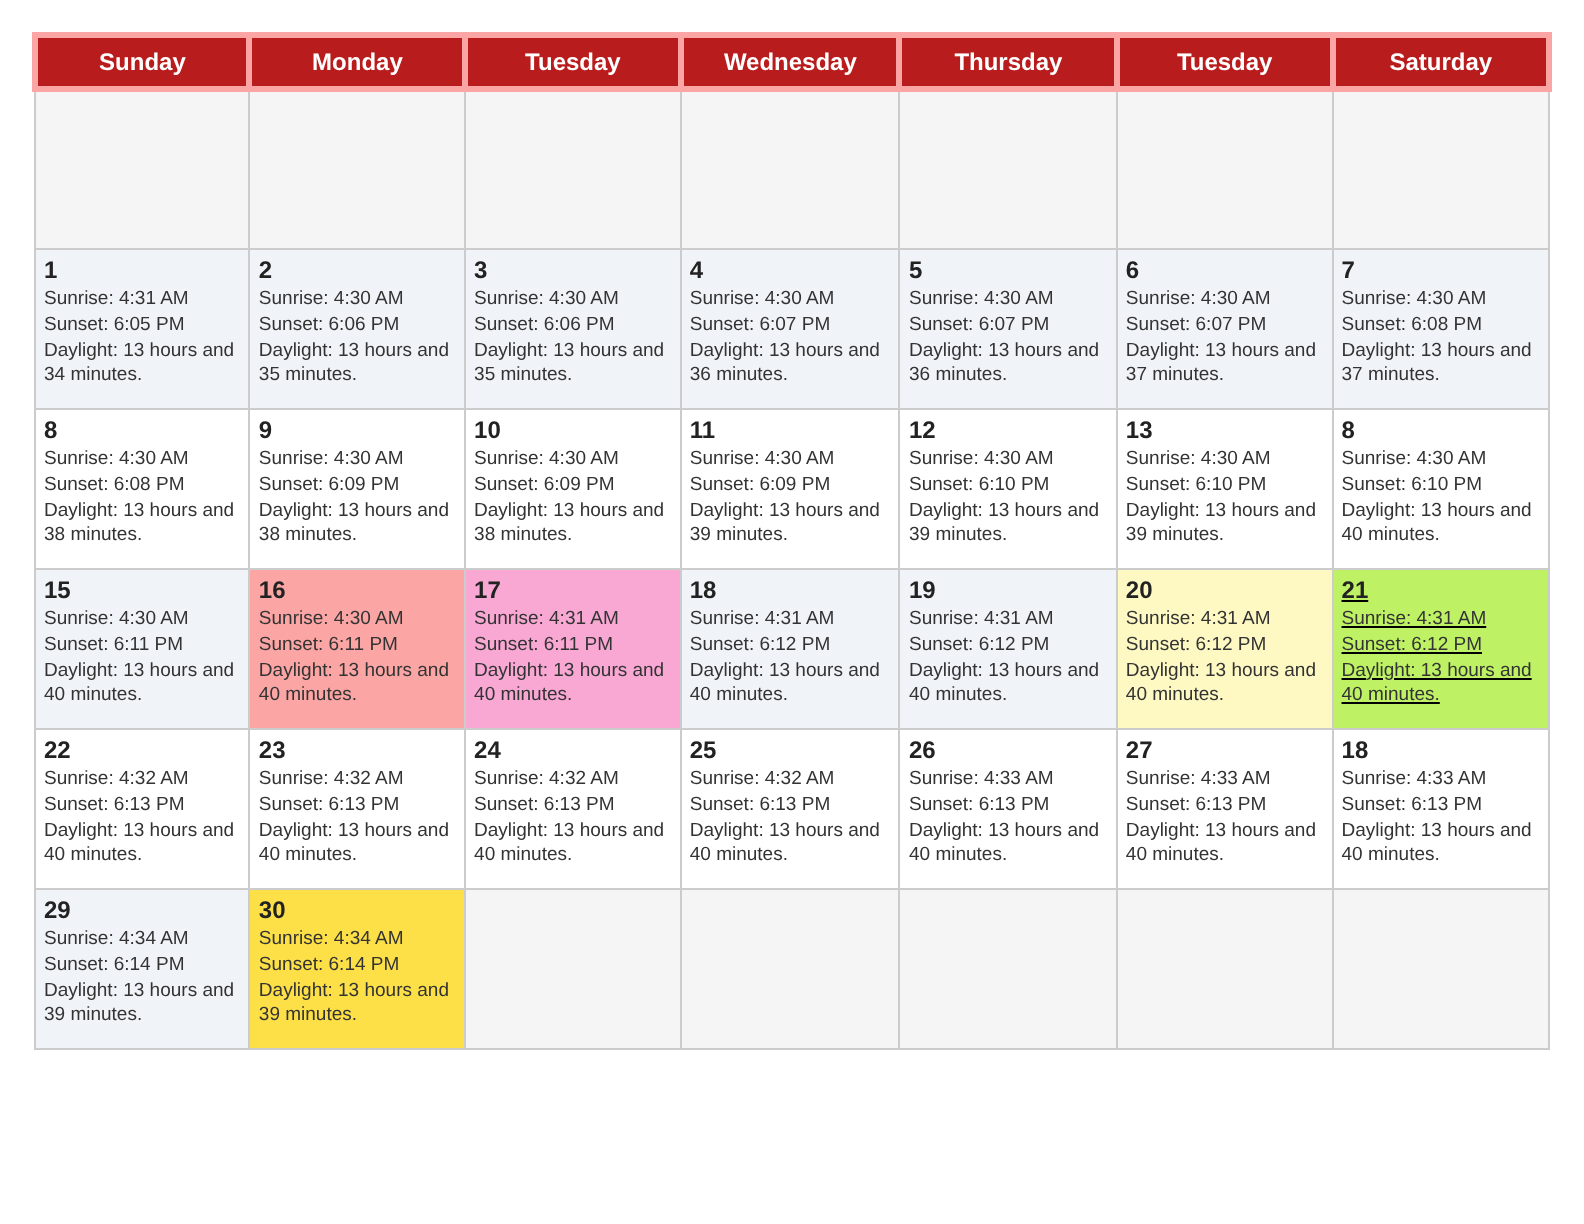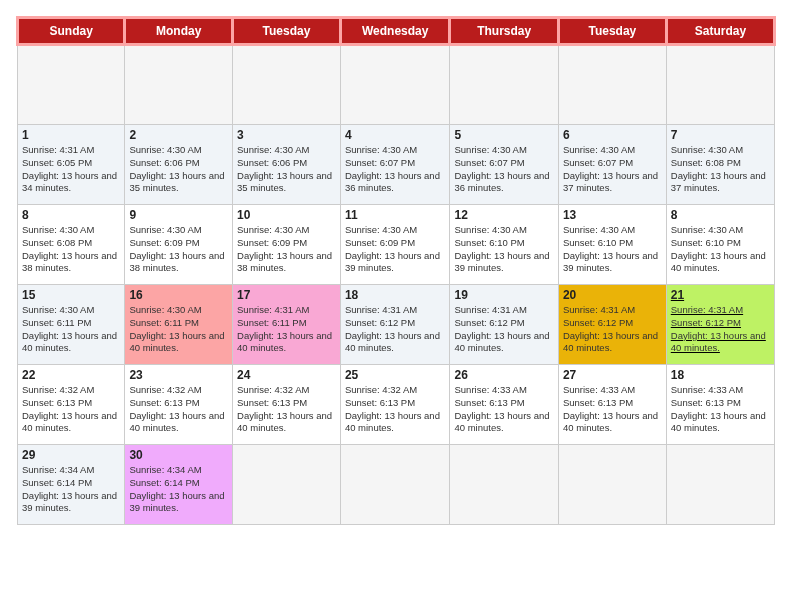--- a/index.html
+++ b/index.html
@@ -194,21 +194,21 @@
 <div class="day-info">Sunrise: 4:31 AM<br>Sunset: 6:11 PM<br>Daylight: 13 hours and 40 minutes.</div>
           </td>
           <td style="background: rgb(240, 244, 248);">
             <span class="day-num">18</span>
 <div class="day-info">Sunrise: 4:31 AM<br>Sunset: 6:12 PM<br>Daylight: 13 hours and 40 minutes.</div>
           </td>
           <td style="background: rgb(240, 244, 248);">
             <span class="day-num">19</span>
 <div class="day-info">Sunrise: 4:31 AM<br>Sunset: 6:12 PM<br>Daylight: 13 hours and 40 minutes.</div>
           </td>
-          <td style="background: #eab308;">
+          <td style="background: #fef9c3;">
             <span class="day-num">20</span>
 <div class="day-info">Sunrise: 4:31 AM<br>Sunset: 6:12 PM<br>Daylight: 13 hours and 40 minutes.</div>
           </td>
           <td style="background: #bef264; text-decoration: underline;">
             <span class="day-num">21</span>
 <div class="day-info">Sunrise: 4:31 AM<br>Sunset: 6:12 PM<br>Daylight: 13 hours and 40 minutes.</div>
           </td>
         </tr>
         <tr>
           <td>
@@ -238,21 +238,21 @@
           <td>
             <span class="day-num">18</span>
 <div class="day-info">Sunrise: 4:33 AM<br>Sunset: 6:13 PM<br>Daylight: 13 hours and 40 minutes.</div>
           </td>
         </tr>
         <tr>
           <td style="background: rgb(240, 244, 248);">
             <span class="day-num">29</span>
 <div class="day-info">Sunrise: 4:34 AM<br>Sunset: 6:14 PM<br>Daylight: 13 hours and 39 minutes.</div>
           </td>
-          <td style="background: #f0abfc;">
+          <td style="background: #fde047;">
             <span class="day-num">30</span>
 <div class="day-info">Sunrise: 4:34 AM<br>Sunset: 6:14 PM<br>Daylight: 13 hours and 39 minutes.</div>
           </td>
           <td class="empty"></td>
           <td class="empty"></td>
           <td class="empty"></td>
           <td class="empty"></td>
           <td class="empty"></td>
         </tr>
       </tbody>

